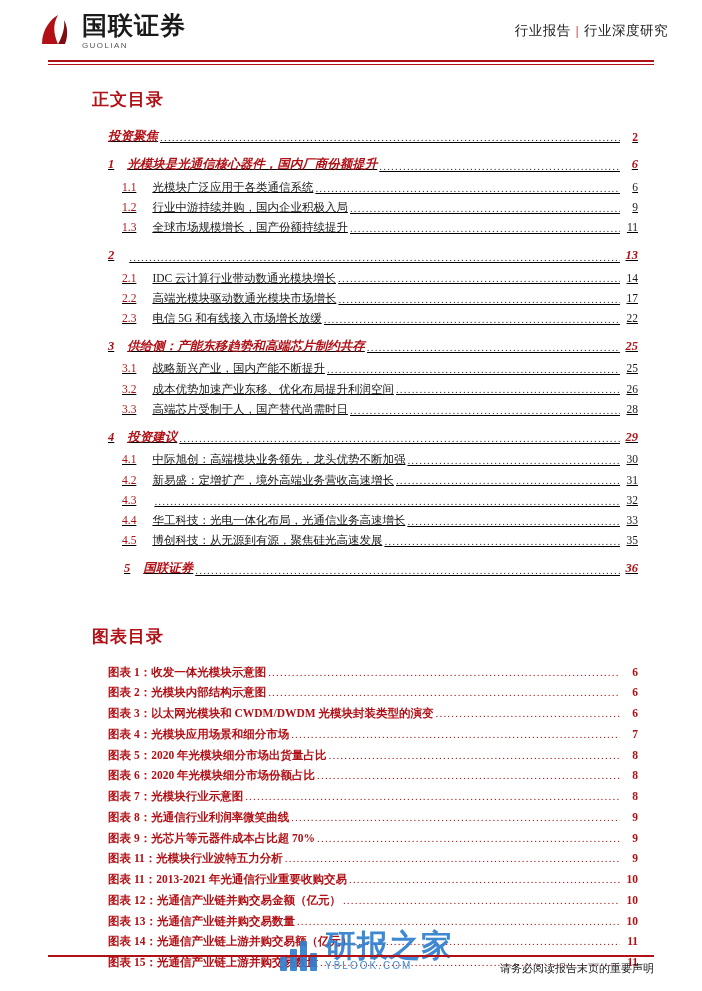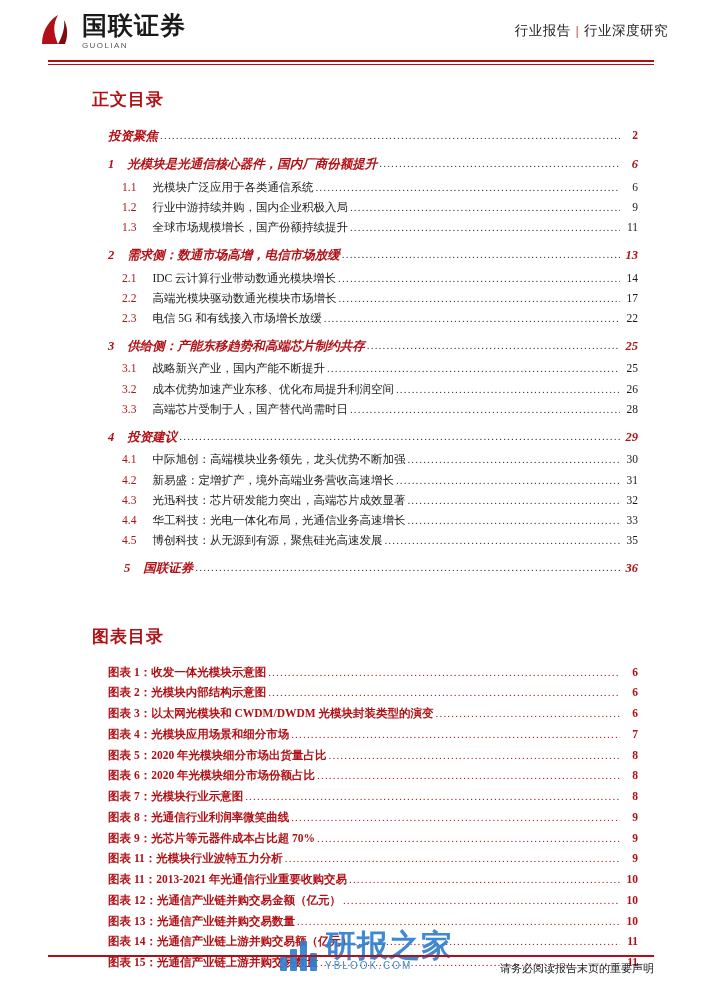--- a/index.html
+++ b/index.html
@@ -92,26 +92,27 @@
     margin-bottom: 16px;
   }
   .toc-list {
     margin: 0;
     padding: 0;
     list-style: none;
   }
 
   .toc-row {
     display: flex;
-    align-items: flex-start;
+    align-items: flex-end;
     font-size: 11.5px;
     line-height: 1.55;
     margin-bottom: 2.5px;
     white-space: nowrap;
     overflow: hidden;
+    text-decoration: underline;
   }
   .toc-num {
     flex: 0 0 auto;
     font-weight: bold;
     color: #b11116;
   }
   .toc-label {
     flex: 0 0 auto;
   }
   .toc-dots {
@@ -339,21 +340,20 @@
         <span class="toc-page">9</span>
       </div>
       <div class="toc-row lvl2">
         <span class="toc-num">1.3</span>
         <span class="toc-label">全球市场规模增长，国产份额持续提升</span>
         <span class="toc-dots">........................................................................................................................................................................................................</span>
         <span class="toc-page">11</span>
       </div>
       <div class="toc-row lvl1">
         <span class="toc-num">2</span>
-        <span class="toc-label">需求侧：数通市场高增，电信市场放缓</span>
         <span class="toc-dots">........................................................................................................................................................................................................</span>
         <span class="toc-page">13</span>
       </div>
       <div class="toc-row lvl2">
         <span class="toc-num">2.1</span>
         <span class="toc-label">IDC 云计算行业带动数通光模块增长</span>
         <span class="toc-dots">........................................................................................................................................................................................................</span>
         <span class="toc-page">14</span>
       </div>
       <div class="toc-row lvl2">
@@ -405,21 +405,20 @@
         <span class="toc-page">30</span>
       </div>
       <div class="toc-row lvl2">
         <span class="toc-num">4.2</span>
         <span class="toc-label">新易盛：定增扩产，境外高端业务营收高速增长</span>
         <span class="toc-dots">........................................................................................................................................................................................................</span>
         <span class="toc-page">31</span>
       </div>
       <div class="toc-row lvl2">
         <span class="toc-num">4.3</span>
-        <span class="toc-label">光迅科技：芯片研发能力突出，高端芯片成效显著</span>
         <span class="toc-dots">........................................................................................................................................................................................................</span>
         <span class="toc-page">32</span>
       </div>
       <div class="toc-row lvl2">
         <span class="toc-num">4.4</span>
         <span class="toc-label">华工科技：光电一体化布局，光通信业务高速增长</span>
         <span class="toc-dots">........................................................................................................................................................................................................</span>
         <span class="toc-page">33</span>
       </div>
       <div class="toc-row lvl2">

